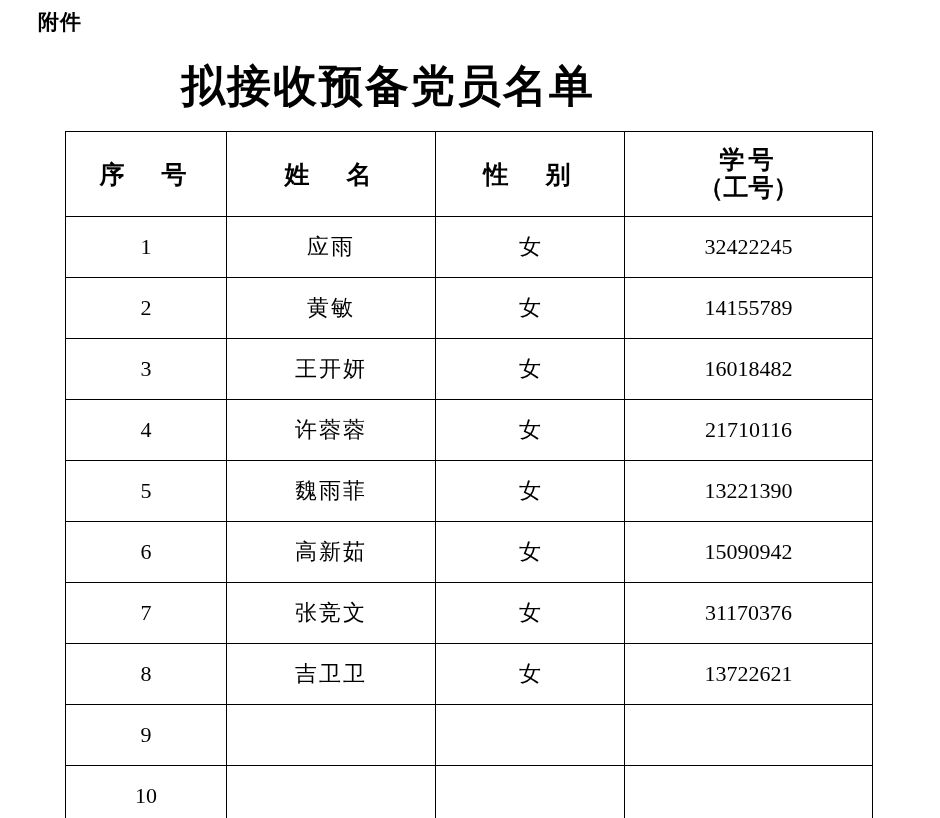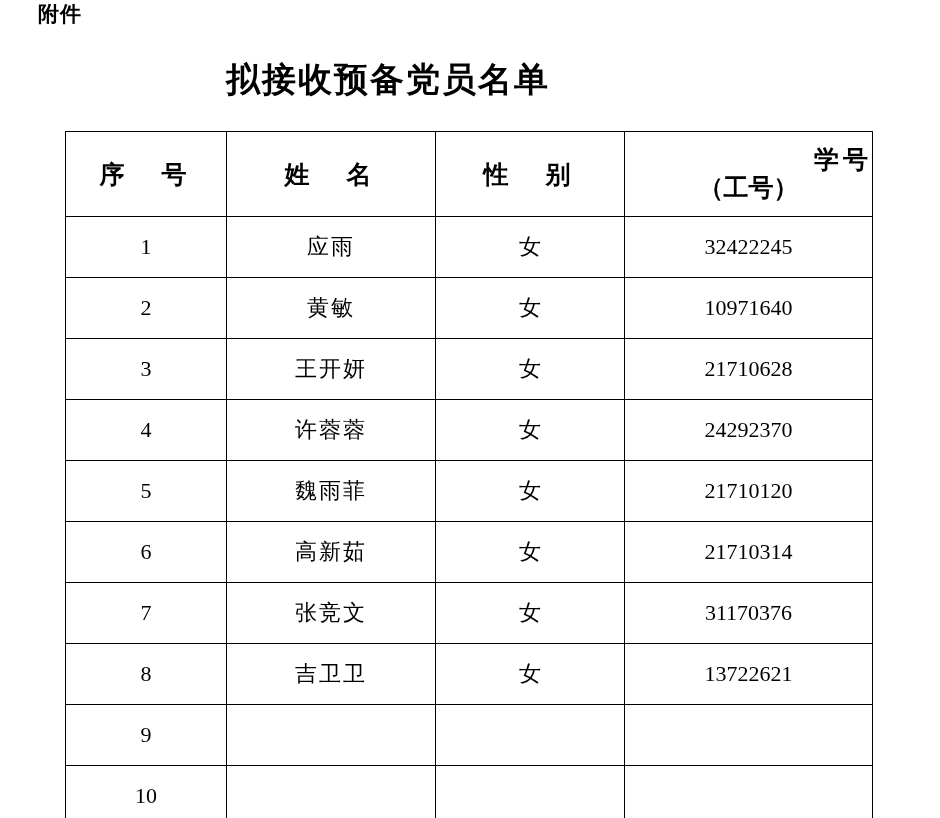--- a/index.html
+++ b/index.html
@@ -11,33 +11,33 @@
     width: 940px;
     height: 818px;
     font-family: "Liberation Serif", "DejaVu Serif", serif;
     color: #000000;
     position: relative;
     overflow: hidden;
   }
   .attachment-label {
     position: absolute;
     left: 38px;
-    top: 0;
+    top: 8px;
     font-size: 21px;
     font-family: "Liberation Sans", "DejaVu Sans", sans-serif;
     font-weight: bold;
     letter-spacing: 1px;
   }
   .doc-title {
     position: absolute;
     left: 0;
     top: 57px;
     width: 776px;
     text-align: center;
-    font-size: 34px;
+    font-size: 44px;
     font-weight: bold;
     letter-spacing: 2px;
     font-family: "Liberation Serif", "DejaVu Serif", serif;
   }
   .table-wrap {
     position: absolute;
     left: 65px;
     top: 131px;
     width: 805px;
   }
@@ -57,21 +57,21 @@
   table.roster thead th {
     height: 84px;
     font-size: 25px;
     font-weight: bold;
     letter-spacing: 6px;
   }
   table.roster thead th.stacked {
     letter-spacing: 1px;
     line-height: 1.12;
   }
-  table.roster thead th.stacked .l1 { display: block; letter-spacing: 4px; text-align: right; }
+  table.roster thead th.stacked .l1 { display: block; letter-spacing: 4px; }
   table.roster thead th.stacked .l2 { display: block; letter-spacing: 0px; }
   table.roster tbody td {
     height: 60px;
     font-size: 22px;
   }
   td.col-idx { width: 160px; }
   td.col-name { width: 208px; letter-spacing: 2px; }
   td.col-gender { width: 188px; }
   td.col-id { width: 247px; }
   th.col-idx { width: 160px; }
@@ -103,45 +103,45 @@
       <tr>
         <td class="col-idx">1</td>
         <td class="col-name">应雨</td>
         <td class="col-gender">女</td>
         <td class="col-id">32422245</td>
       </tr>
       <tr>
         <td class="col-idx">2</td>
         <td class="col-name">黄敏</td>
         <td class="col-gender">女</td>
-        <td class="col-id">10971640</td>
+        <td class="col-id">14155789</td>
       </tr>
       <tr>
         <td class="col-idx">3</td>
         <td class="col-name">王开妍</td>
         <td class="col-gender">女</td>
-        <td class="col-id">21710628</td>
+        <td class="col-id">16018482</td>
       </tr>
       <tr>
         <td class="col-idx">4</td>
         <td class="col-name">许蓉蓉</td>
         <td class="col-gender">女</td>
-        <td class="col-id">24292370</td>
+        <td class="col-id">21710116</td>
       </tr>
       <tr>
         <td class="col-idx">5</td>
         <td class="col-name">魏雨菲</td>
         <td class="col-gender">女</td>
-        <td class="col-id">21710120</td>
+        <td class="col-id">13221390</td>
       </tr>
       <tr>
         <td class="col-idx">6</td>
         <td class="col-name">高新茹</td>
         <td class="col-gender">女</td>
-        <td class="col-id">21710314</td>
+        <td class="col-id">15090942</td>
       </tr>
       <tr>
         <td class="col-idx">7</td>
         <td class="col-name">张竞文</td>
         <td class="col-gender">女</td>
         <td class="col-id">31170376</td>
       </tr>
       <tr>
         <td class="col-idx">8</td>
         <td class="col-name">吉卫卫</td>

